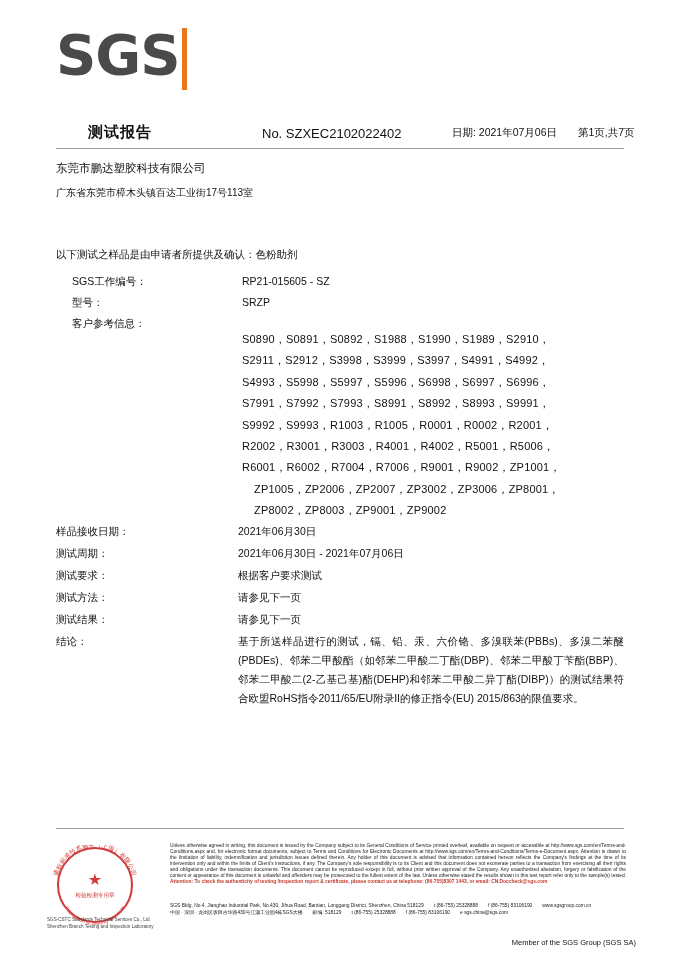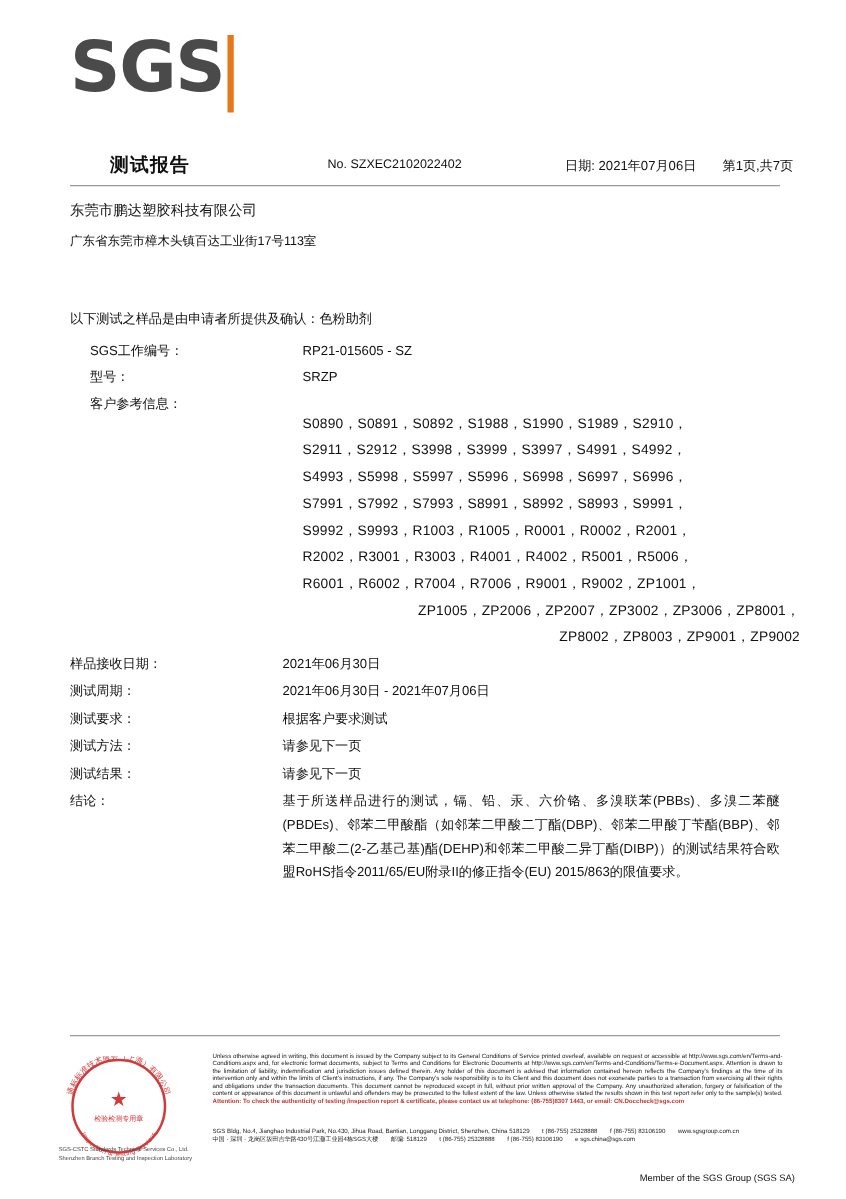--- a/index.html
+++ b/index.html
@@ -62,21 +62,21 @@
     top: 0;
     font-size: 15px;
     font-weight: bold;
     color: #111;
     letter-spacing: 1px;
   }
   .report-no {
     position: absolute;
     left: 174px;
     top: 3px;
-    font-size: 10px;
+    font-size: 13px;
     color: #111;
     text-align: right;
   }
   .report-date {
     position: absolute;
     left: 364px;
     top: 3px;
     font-size: 10.5px;
     color: #111;
   }
@@ -149,32 +149,32 @@
   }
   .ref-lines {
     font-size: 11px;
     color: #111;
     line-height: 21.4px;
     letter-spacing: 0.2px;
     margin-top: 16px;
   }
   .ref-lines div.indent {
     padding-left: 12px;
-    text-align: right;
   }
 
   
   .fields2 {
     position: absolute;
     left: 56px;
     top: 522px;
     width: 568px;
   }
   .fields2 .field-row {
     margin-bottom: 3px;
+    gap: 12px;
   }
   .fields2 .field-label,
   .fields2 .field-value {
     line-height: 19px;
   }
   .conclusion-text {
     font-size: 10.5px;
     color: #111;
     line-height: 19.5px;
     text-align: justify;

